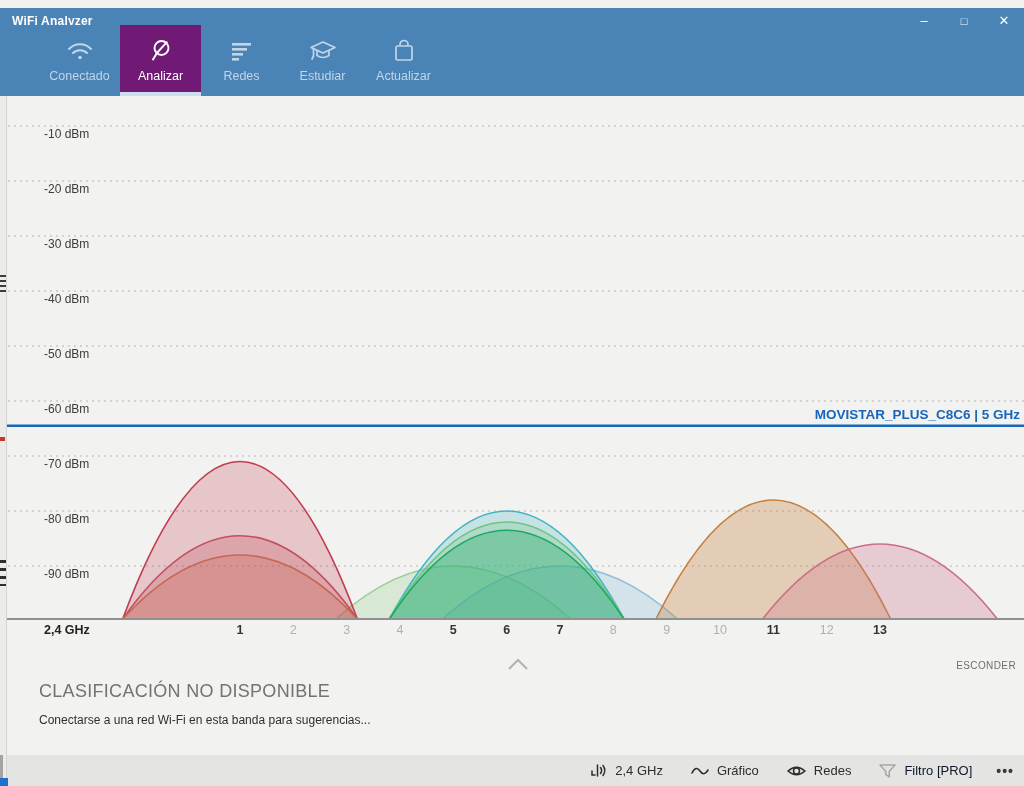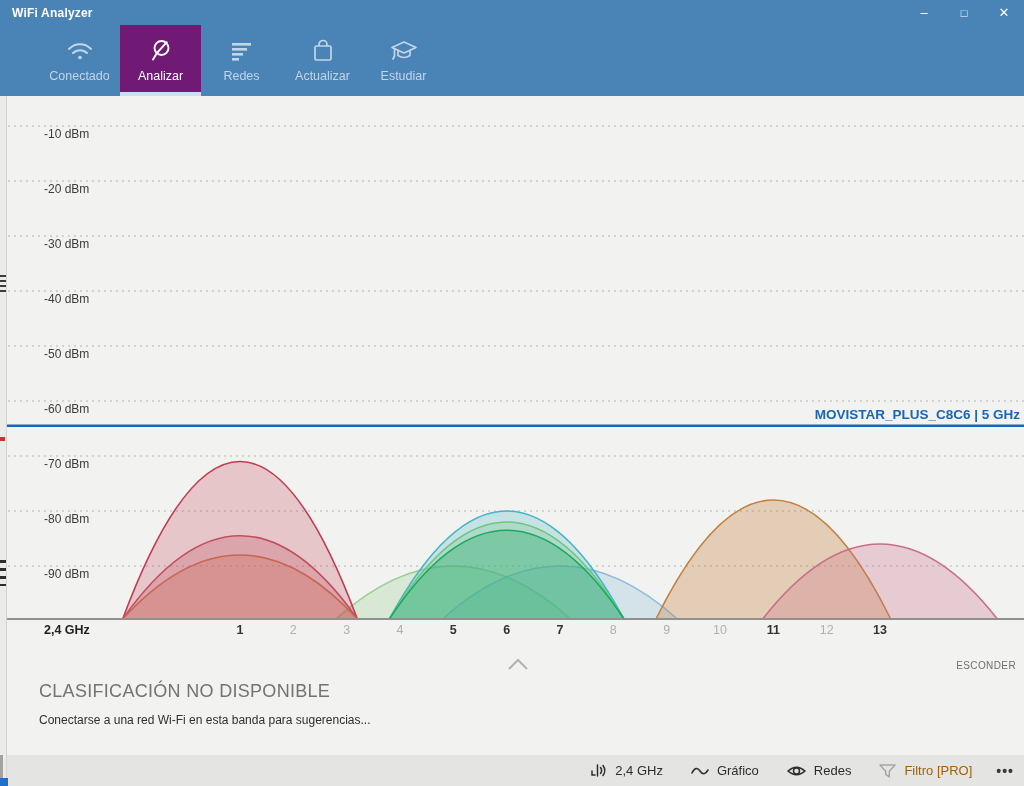--- a/index.html
+++ b/index.html
@@ -1,20 +1,20 @@
 <!DOCTYPE html>
 <html><head>
 <meta charset="utf-8">
 <style>
   html,body{margin:0;padding:0;background:#d9d9d9;}
   *{box-sizing:border-box;font-family:"Liberation Sans","DejaVu Sans",sans-serif;}
   #app{position:relative;width:1024px;height:786px;overflow:hidden;background:#f2f2f0;}
 
   
-  .titlebar{position:absolute;left:0;top:0;width:1024px;height:25px;background:#4a83b6;
+  .titlebar{position:absolute;left:0;top:8px;width:1024px;height:25px;background:#4a83b6;
     display:flex;align-items:center;color:#fff;}
   .titlebar .title{font-size:12px;font-weight:bold;padding-left:12px;letter-spacing:.2px;}
   .win-controls{position:absolute;right:0;top:0;height:25px;display:flex;}
   .win-btn{width:40px;height:25px;display:flex;align-items:center;justify-content:center;
     color:#fff;font-size:13px;cursor:default;}
   .win-btn.max{font-size:11px;}
 
   
   .tabbar{position:absolute;left:0;top:25px;width:1024px;height:71px;background:#4a83b6;
     display:flex;padding-left:39px;}
@@ -33,21 +33,21 @@
   
   .chevron-btn{position:absolute;left:503px;top:656px;width:30px;height:18px;}
   .esconder{position:absolute;right:8px;top:660px;font-size:10px;color:#6e6e6e;letter-spacing:.4px;}
   .sugg-heading{position:absolute;left:39px;top:681px;font-size:18px;color:#737373;letter-spacing:.3px;}
   .sugg-body{position:absolute;left:39px;top:713px;font-size:12px;color:#2f2f2f;}
 
   
   .statusbar{position:absolute;left:0;top:755px;width:1024px;height:31px;background:#e4e4e2;
     display:flex;align-items:center;justify-content:flex-end;padding-right:10px;gap:0;}
   .sb-item{display:flex;align-items:center;gap:7px;font-size:13px;color:#2d2d2d;margin-left:27px;}
-  .sb-item.disabled{color:#a16207;}
+  .sb-item.disabled{color:#0f172a;}
   .sb-more{font-size:14px;font-weight:bold;color:#3a3a3a;margin-left:24px;letter-spacing:1px;}
 
   
   .edge-strip{position:absolute;left:0;top:96px;width:7px;height:690px;background:#ebebe9;border-right:1px solid #d3d3d1;}
   .edge-mark1{position:absolute;left:0;top:275px;width:6px;height:18px;
     background:repeating-linear-gradient(#3c3c3c 0 2px,#ebebe9 2px 5px);}
   .edge-red{position:absolute;left:0;top:437px;width:5px;height:4px;background:#c0392b;}
   .edge-mark2{position:absolute;left:0;top:560px;width:6px;height:26px;
     background:repeating-linear-gradient(#2e2e2e 0 3px,#ebebe9 3px 8px);}
   .edge-status{position:absolute;left:0;top:755px;width:3px;height:23px;background:#a3a3a3;}
@@ -100,37 +100,37 @@
             <rect x="2" y="12" width="11" height="2.6"></rect>
             <rect x="2" y="17" width="7" height="2.6"></rect>
           </g>
         </svg>
       </span>
       <span class="tlabel">Redes</span>
     </div>
 
     <div class="tab" data-selected="false">
       <span class="ticon">
-        <svg width="24" height="26" viewBox="0 0 24 26" fill="none" stroke-width="1.7" stroke-linejoin="round">
-          <rect x="4" y="8" width="16" height="14" rx="1.5"></rect>
-          <path d="M8 8 v-1.5 a4 4 0 0 1 8 0 V8"></path>
-        </svg>
-      </span>
-      <span class="tlabel">Actualizar</span>
-    </div>
-
-    <div class="tab" data-selected="false">
-      <span class="ticon">
         <svg width="28" height="24" viewBox="0 0 28 24" fill="none" stroke-width="1.7" stroke-linejoin="round" stroke-linecap="round">
           <polygon points="14,3 26,8.5 14,14 2,8.5"></polygon>
           <path d="M8 11.5 v5 q6 4 12 0 v-5"></path>
           <path d="M4.5 10 v7 l-1.5 3"></path>
         </svg>
       </span>
       <span class="tlabel">Estudiar</span>
+    </div>
+
+    <div class="tab" data-selected="false">
+      <span class="ticon">
+        <svg width="24" height="26" viewBox="0 0 24 26" fill="none" stroke-width="1.7" stroke-linejoin="round">
+          <rect x="4" y="8" width="16" height="14" rx="1.5"></rect>
+          <path d="M8 8 v-1.5 a4 4 0 0 1 8 0 V8"></path>
+        </svg>
+      </span>
+      <span class="tlabel">Actualizar</span>
     </div>
   </div>
 
   <svg id="chart-svg" width="1024" height="552" viewBox="0 0 1024 552">
       <g>
         <line x1="8" y1="30" x2="1024" y2="30" stroke="#c8c8c6" stroke-width="1.4" stroke-dasharray="2 4"></line>
         <line x1="8" y1="85" x2="1024" y2="85" stroke="#c8c8c6" stroke-width="1.4" stroke-dasharray="2 4"></line>
         <line x1="8" y1="140" x2="1024" y2="140" stroke="#c8c8c6" stroke-width="1.4" stroke-dasharray="2 4"></line>
         <line x1="8" y1="195" x2="1024" y2="195" stroke="#c8c8c6" stroke-width="1.4" stroke-dasharray="2 4"></line>
         <line x1="8" y1="250" x2="1024" y2="250" stroke="#c8c8c6" stroke-width="1.4" stroke-dasharray="2 4"></line>

